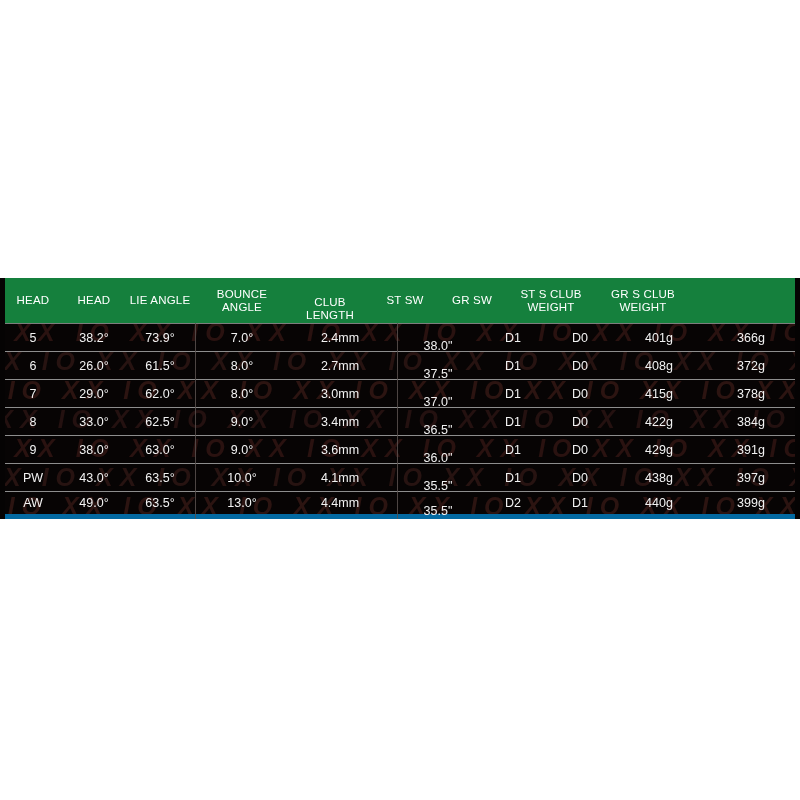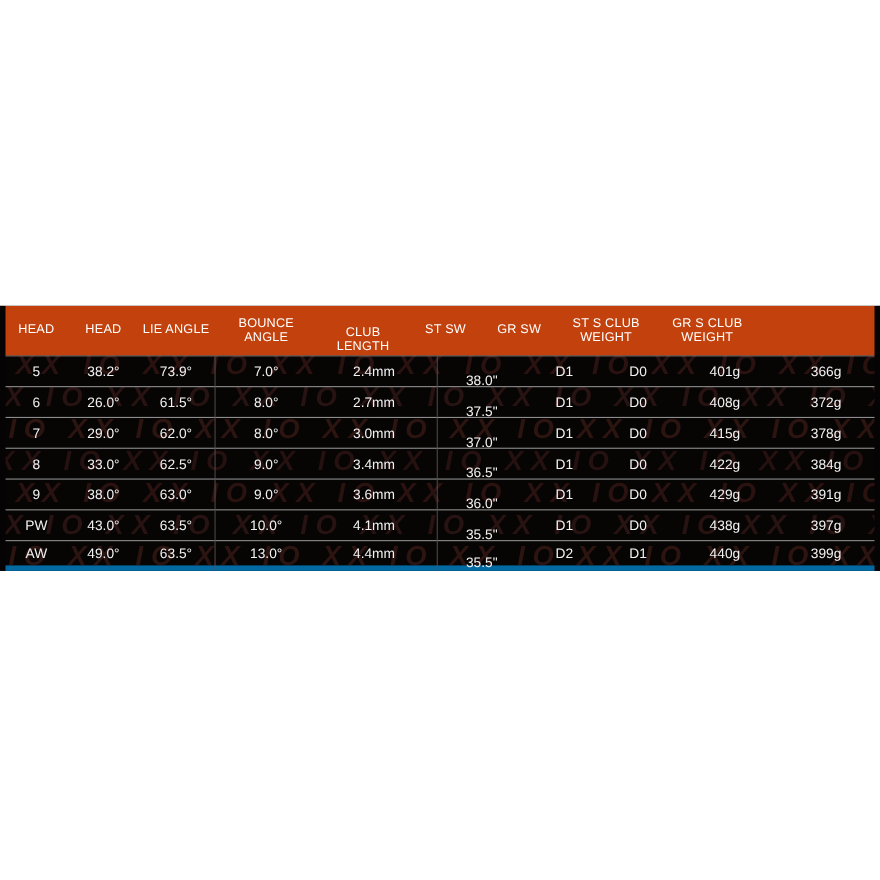--- a/index.html
+++ b/index.html
@@ -61,21 +61,21 @@
   #watermark .wm-row.shift-c { margin-left: -68px; color: #2c1411; }
   #watermark .wm-row.shift-d { margin-left: -18px; color: #241110; }
 
   
   #header-strip {
     position: absolute;
     left: 0;
     top: 0;
     width: 800px;
     height: 45px;
-    background: #c2410c;
+    background: #15803d;
     z-index: 3;
     display: flex;
     align-items: center;
   }
   #header-strip .hcell {
     color: #ffffff;
     font-size: 11.5px;
     line-height: 13px;
     text-align: center;
     letter-spacing: 0.2px;

